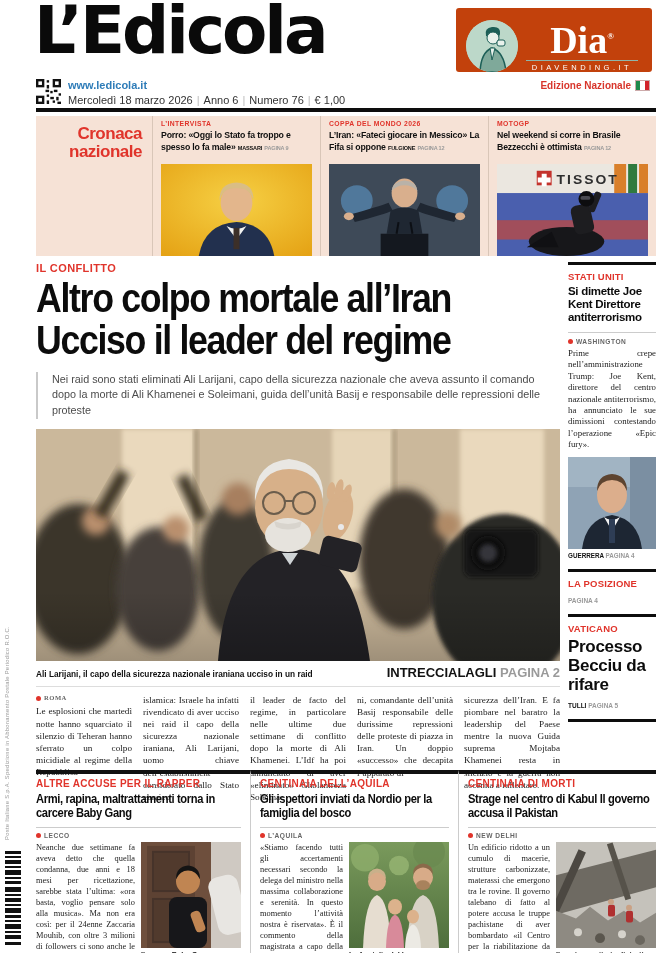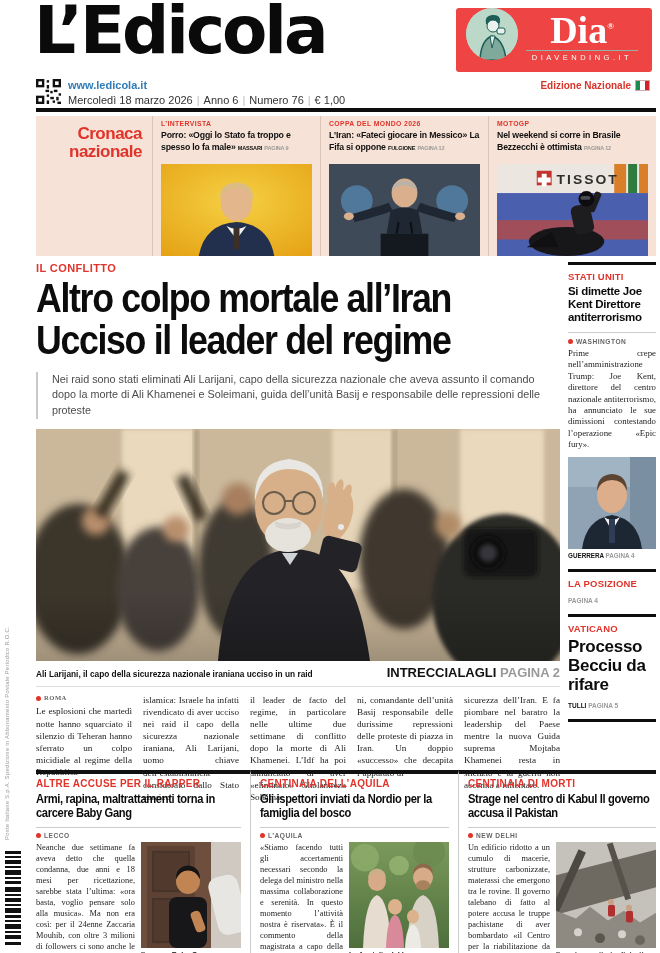--- a/index.html
+++ b/index.html
@@ -1,22 +1,22 @@
 <!DOCTYPE html>
 <html lang="it"><head>
 <meta charset="utf-8">
 <style>
   html,body{margin:0;padding:0;background:#e9e9e9;}
   .page{position:relative;width:660px;height:953px;background:#ffffff;overflow:hidden;
         font-family:"Liberation Sans",sans-serif;color:#111;}
   
   .logo{position:absolute;left:34px;top:-8px;margin:0;font-family:"DejaVu Sans",sans-serif;
         font-weight:bold;font-size:66px;letter-spacing:-3px;color:#0a0a0a;}
-  .dia-ad{position:absolute;right:8px;top:8px;width:196px;height:64px;background:#ef4444;
-          border-radius:3px;display:flex;align-items:flex-start;}
+  .dia-ad{position:absolute;right:8px;top:8px;width:196px;height:64px;background:#c2410c;
+          border-radius:3px;display:flex;align-items:flex-end;}
   .dia-circle{width:52px;height:52px;border-radius:50%;background:#bcd8c9;margin-left:10px;
               display:flex;align-items:center;justify-content:center;overflow:hidden;flex:0 0 52px;}
   .dia-text{flex:1;text-align:center;color:#fff;padding-right:6px;}
   .dia-brand{font-family:"Liberation Serif",serif;font-size:38px;line-height:36px;font-weight:bold;}
   .dia-reg{font-size:9px;vertical-align:super;}
   .dia-site{font-size:7.5px;letter-spacing:3.5px;border-top:1px solid #8fb5aa;margin:2px 8px 0;padding-top:2px;}
   .qr{position:absolute;left:36px;top:79px;width:25px;height:25px;}
   .site{position:absolute;left:68px;top:79px;font-size:11px;font-weight:bold;color:#2e7cb8;text-decoration:none;}
   .issue-line{position:absolute;left:68px;top:94px;font-size:11px;color:#333;}
   .issue-line .sep{color:#bbb;margin:0 4px;}

